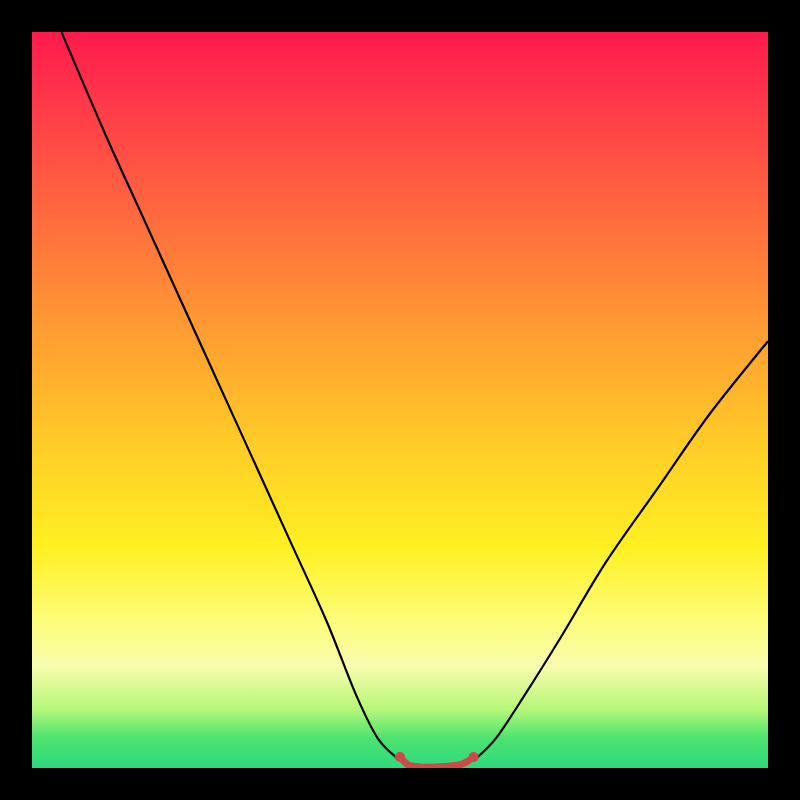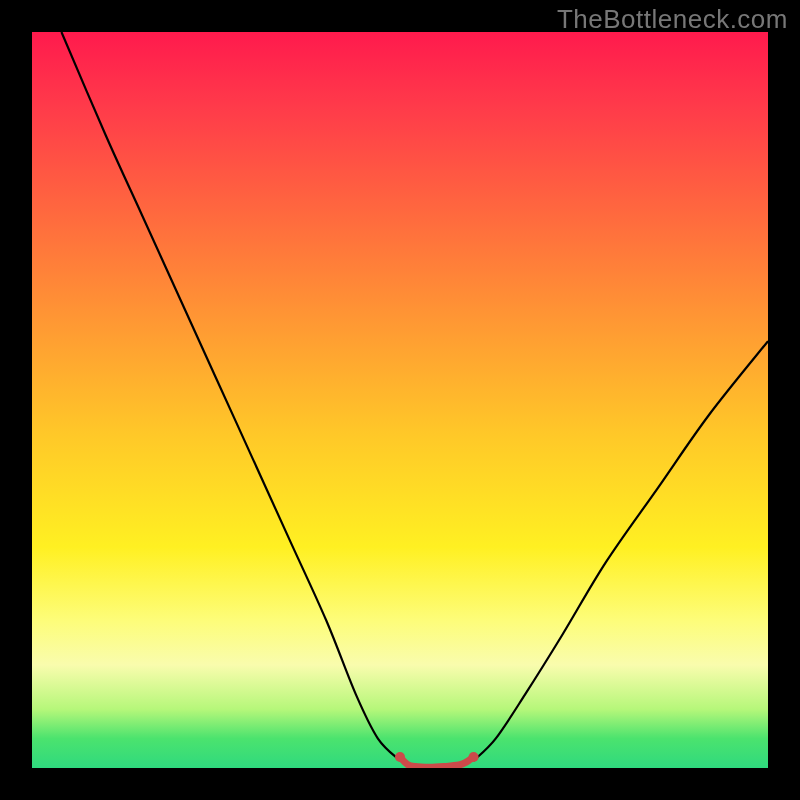--- a/index.html
+++ b/index.html
@@ -51,21 +51,20 @@
     color: #777;
     font-size: 26px;
     font-weight: 400;
     letter-spacing: 0.5px;
   }
 </style>
 </head>
 <body>
 
 <div class="chart-wrapper">
-  <div class="watermark">TheBottleneck.com</div>
 
   <div class="plot-area">
     <svg class="curve-layer" viewBox="0 0 736 736" preserveAspectRatio="none">
       <path d="M 29.44 0 C 36.800000000000004 17.17333333333333, 60.106666666666676 72.37333333333329, 73.60000000000001 103.03999999999996 C 87.09333333333333 133.70666666666662, 98.13333333333333 157.01333333333332, 110.39999999999999 184 C 122.66666666666666 210.98666666666668, 134.93333333333334 237.97333333333333, 147.20000000000002 264.96 C 159.4666666666667 291.94666666666666, 171.73333333333335 318.9333333333333, 184 345.91999999999996 C 196.26666666666665 372.90666666666664, 208.53333333333333 399.8933333333333, 220.79999999999998 426.88 C 233.06666666666663 453.8666666666667, 245.3333333333333 480.85333333333335, 257.59999999999997 507.84000000000003 C 269.8666666666666 534.8266666666667, 283.36 563.04, 294.40000000000003 588.8 C 305.44000000000005 614.56, 315.25333333333333 642.7733333333333, 323.84 662.4 C 332.4266666666666 682.0266666666666, 338.55999999999995 695.52, 345.91999999999996 706.56 C 353.28 717.5999999999999, 364.32 724.96, 368 728.64" fill="none" stroke="#000000" stroke-width="2.2"></path>
       <path d="M 441.59999999999997 728.64 C 445.28 724.96, 455.09333333333336 717.5999999999999, 463.68 706.56 C 472.26666666666665 695.52, 482.08000000000004 679.5733333333333, 493.12 662.4 C 504.15999999999997 645.2266666666667, 516.4266666666666 625.6, 529.92 603.52 C 543.4133333333333 581.4399999999999, 558.1333333333333 554.4533333333333, 574.08 529.92 C 590.0266666666668 505.38666666666666, 608.4266666666667 480.8533333333333, 625.6 456.32 C 642.7733333333333 431.7866666666667, 658.72 407.25333333333333, 677.12 382.72 C 695.52 358.1866666666667, 726.1866666666667 321.38666666666666, 736 309.12" fill="none" stroke="#000000" stroke-width="2.2"></path>
       <path d="M 368 724.96 C 369.2266666666667 726.1866666666667, 372.9066666666667 730.7253333333334, 375.36 732.32 C 377.81333333333333 733.9146666666667, 379.04 734.0373333333333, 382.72 734.528 C 386.40000000000003 735.0186666666667, 392.5333333333334 735.264, 397.44000000000005 735.264 C 402.3466666666667 735.264, 407.2533333333334 734.896, 412.16 734.528 C 417.06666666666666 734.1600000000001, 423.2 733.792, 426.88 733.056 C 430.56 732.32, 431.78666666666663 731.4613333333333, 434.23999999999995 730.112 C 436.69333333333327 728.7626666666666, 440.3733333333333 725.8186666666667, 441.59999999999997 724.96" fill="none" stroke="#cc4a4a" stroke-width="7" stroke-linecap="round"></path>
       <g>
           <circle cx="368" cy="724.96" r="5" fill="#cc4a4a"></circle>
           <circle cx="441.59999999999997" cy="724.96" r="5" fill="#cc4a4a"></circle>
         </g>

